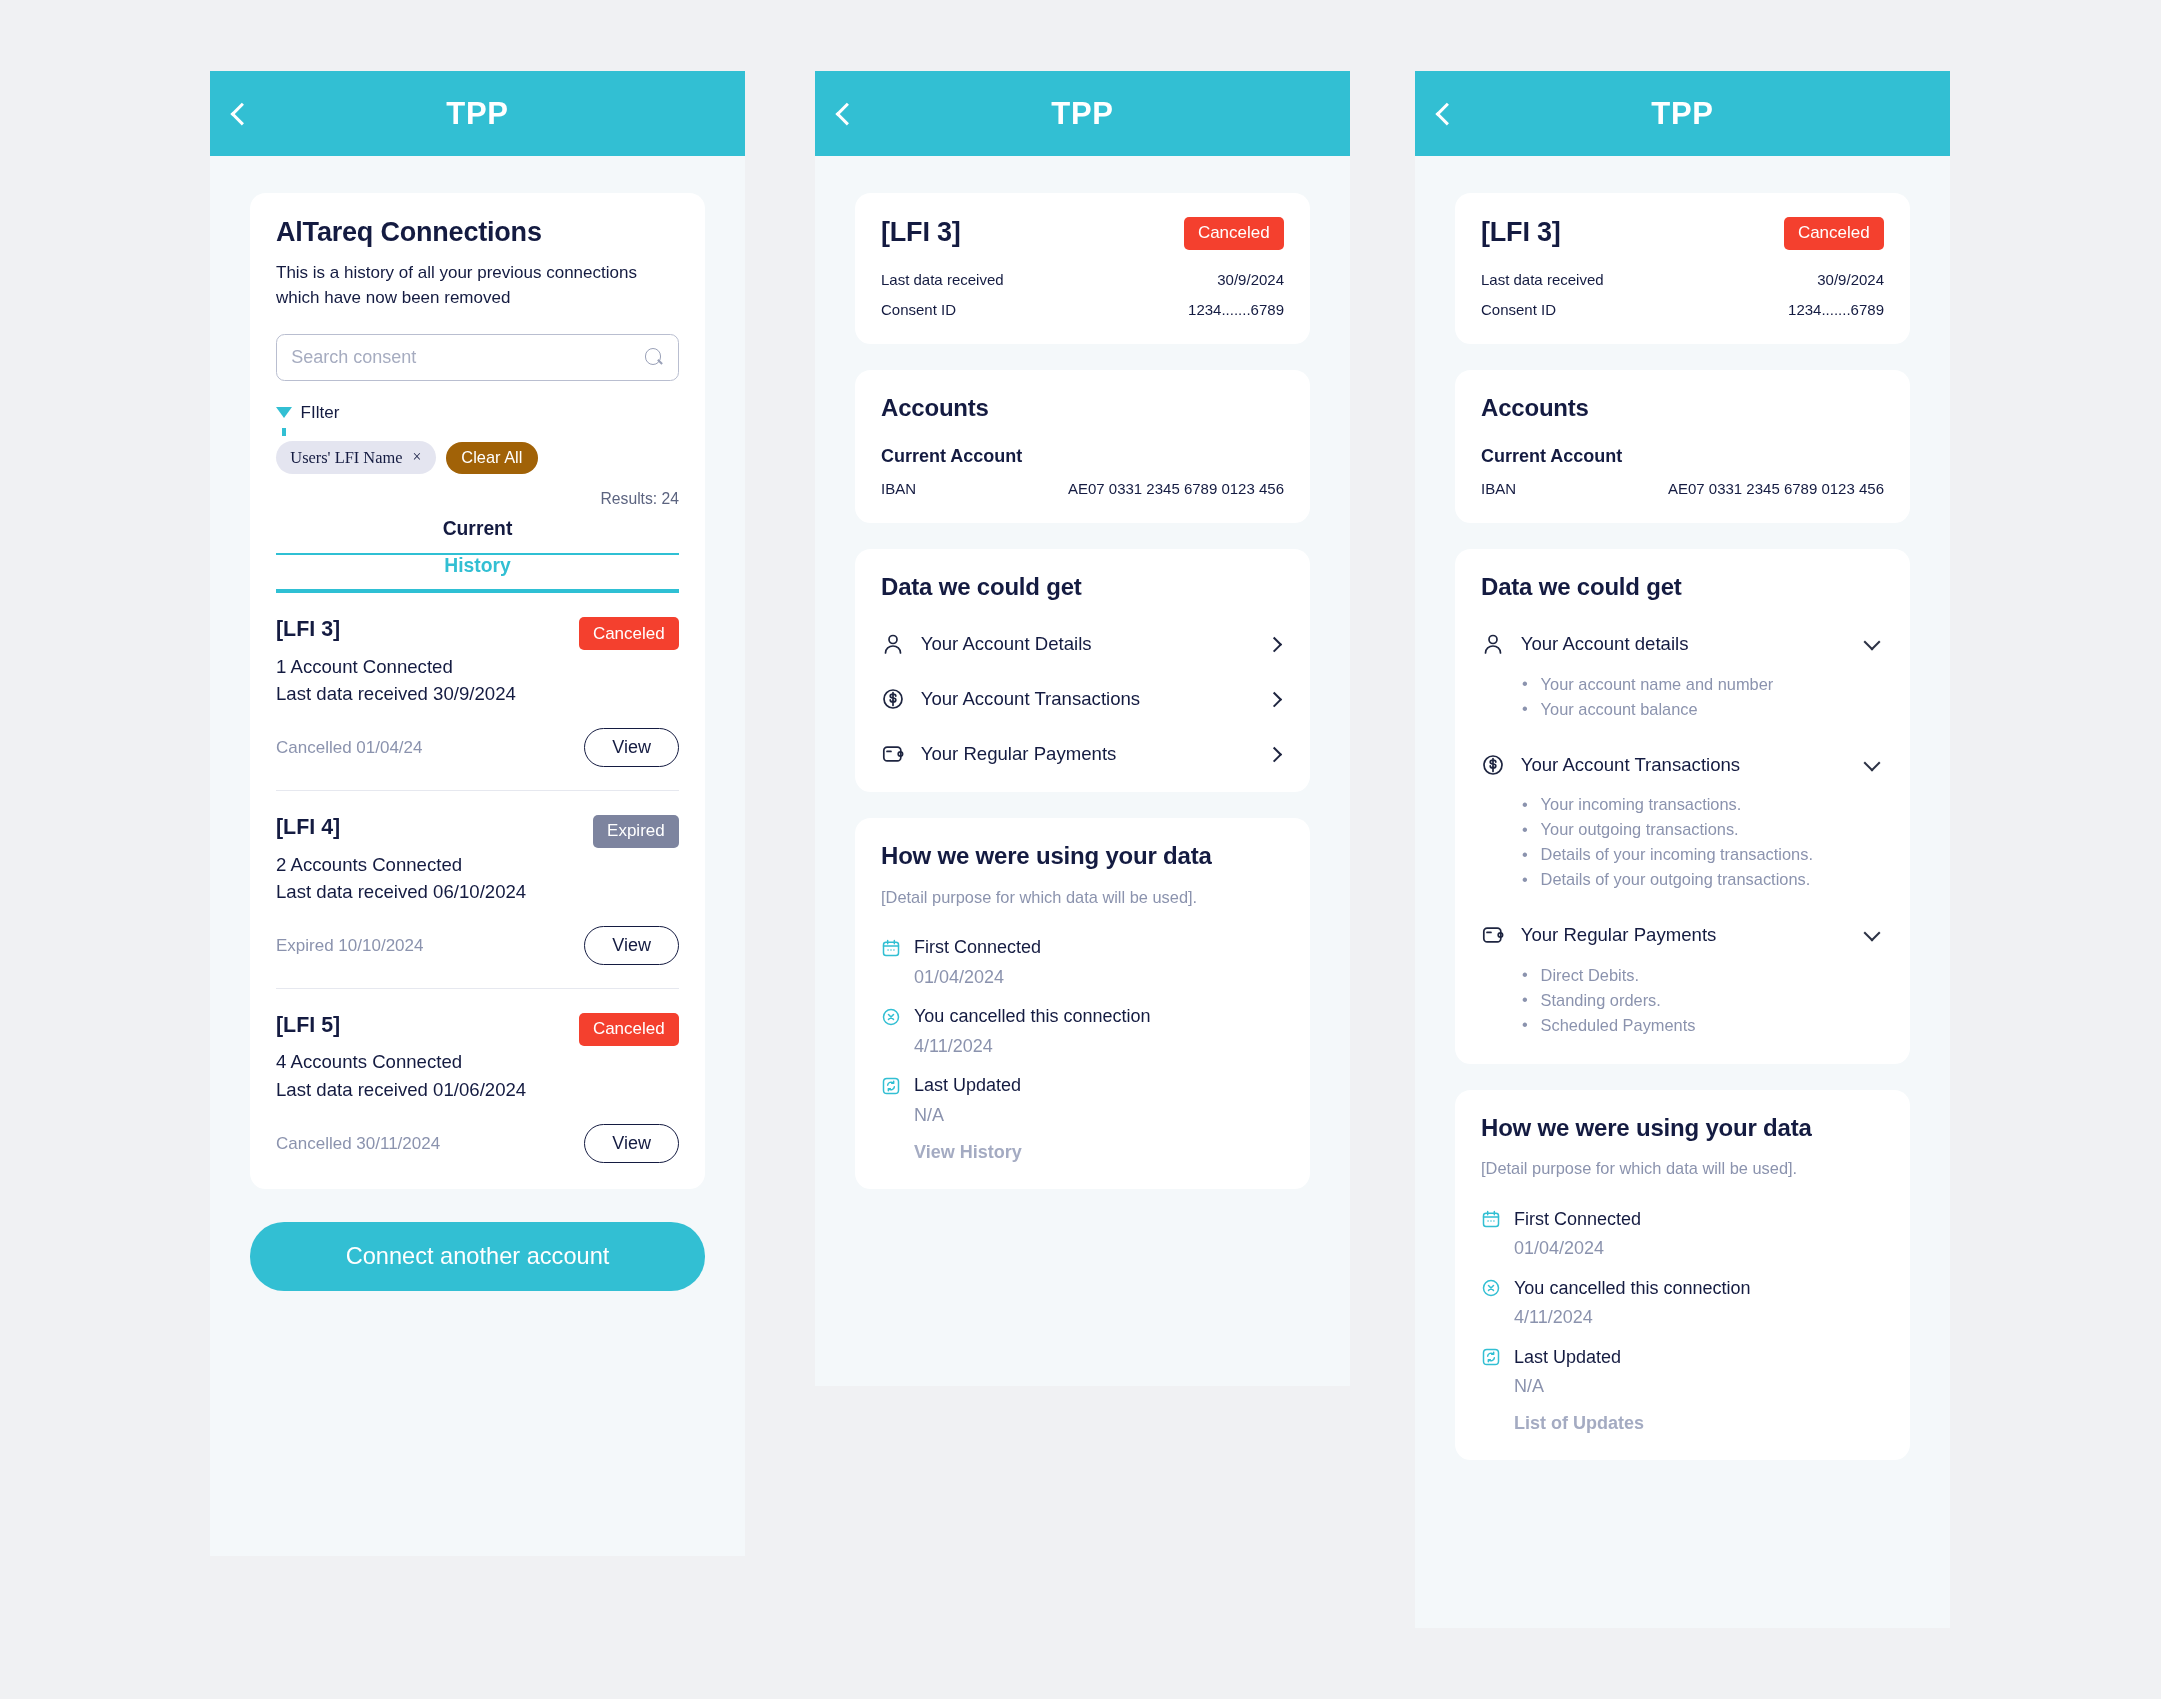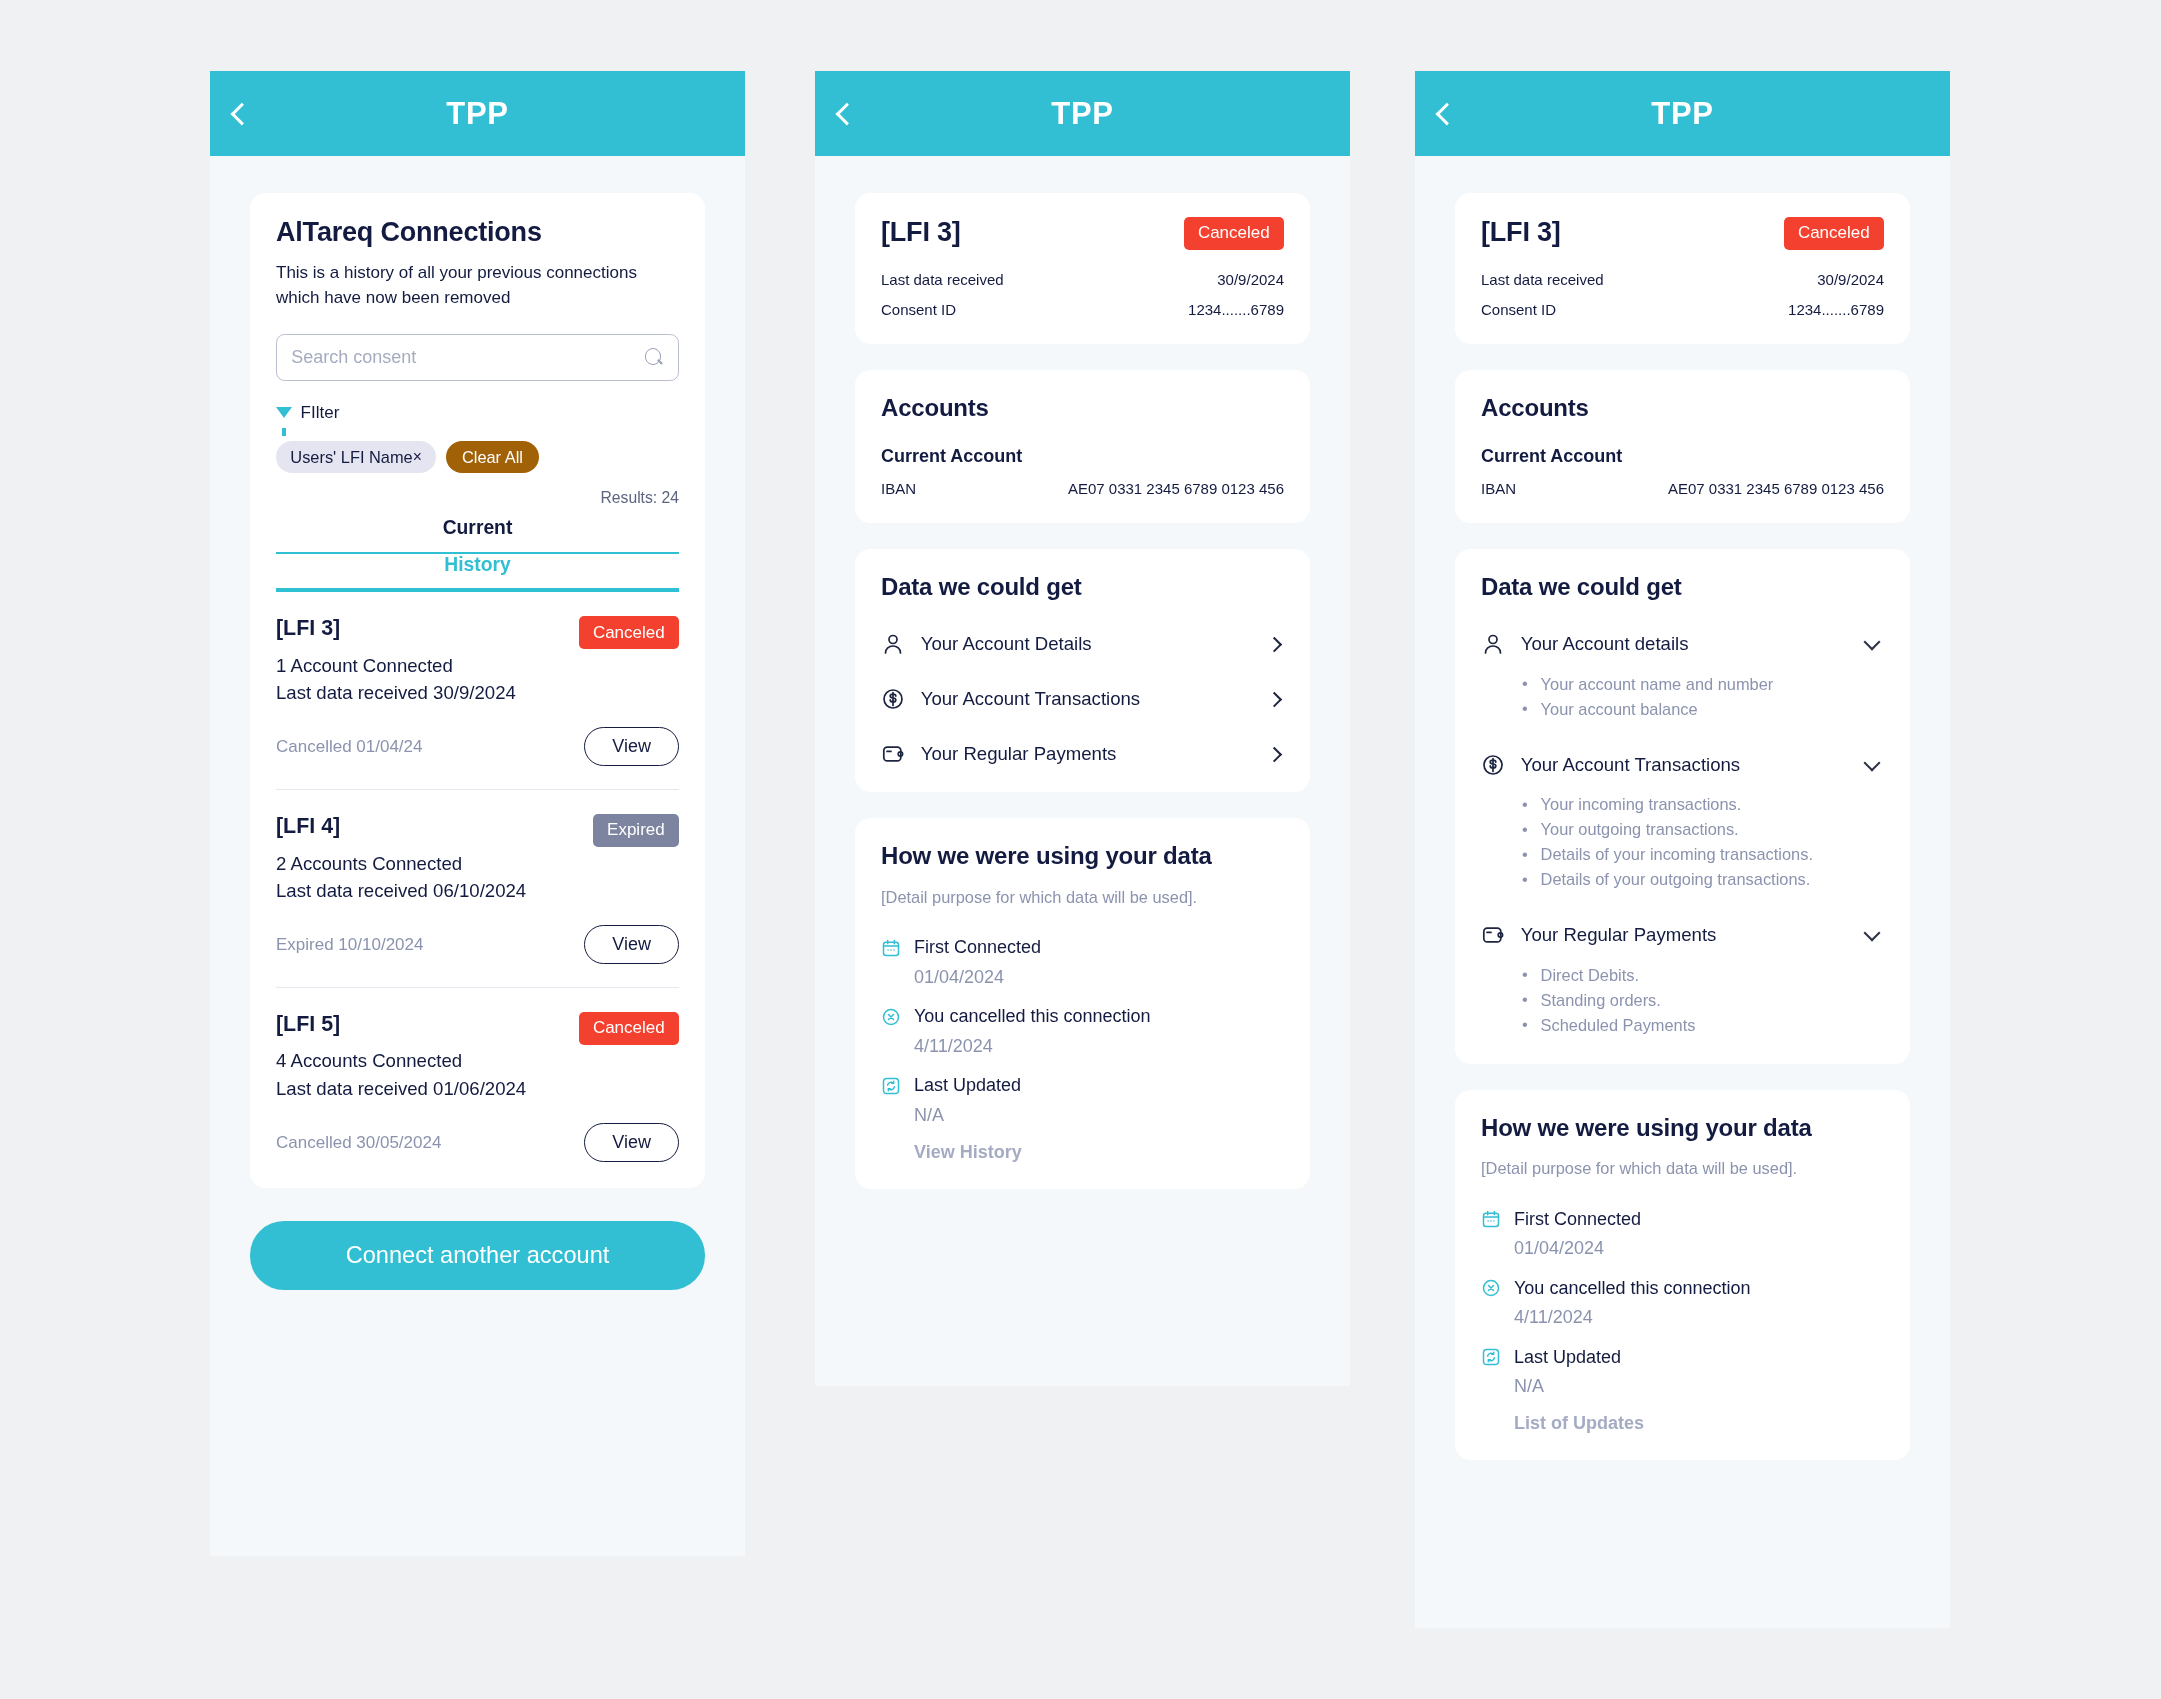--- a/index.html
+++ b/index.html
@@ -150,22 +150,23 @@
     display: flex; align-items: center;
     gap: 10px;
     margin-top: 18.6px;
   }
   .chip {
     background: #e4e5f0;
     border-radius: 18.6px;
     padding: 6.4px 14.3px;
     font-size: 16.4px;
     color: #141b41;
-    display: flex; align-items: flex-start; 
-    cursor: pointer;
+    display: flex; align-items: flex-start; gap: 10px;
+    cursor: pointer;
+    font-family: Liberation Serif, serif;
   }
   .chip-x { font-size: 15.7px; color: #141b41; }
   .chip-clear {
     background: #a16207;
     border-radius: 18.6px;
     padding: 6.4px 15.7px;
     font-size: 16.4px;
     color: #ffffff;
     cursor: pointer;
   }
@@ -401,21 +402,21 @@
       </div>
 
       <div class="conn">
         <div class="conn-head">
           <div class="conn-title">[LFI 5]</div>
           <div class="badge canceled">Canceled</div>
         </div>
         <div class="conn-line">4 Accounts Connected</div>
         <div class="conn-line">Last data received 01/06/2024</div>
         <div class="conn-foot" style="padding-bottom:0;">
-          <div class="conn-date">Cancelled 30/05/2024</div>
+          <div class="conn-date">Cancelled 30/11/2024</div>
           <button class="view-btn">View</button>
         </div>
       </div>
     </div>
 
     <button class="cta">Connect another account</button>
   </div>
 
   <div class="phone" id="phone-2">
     <div class="topbar">

